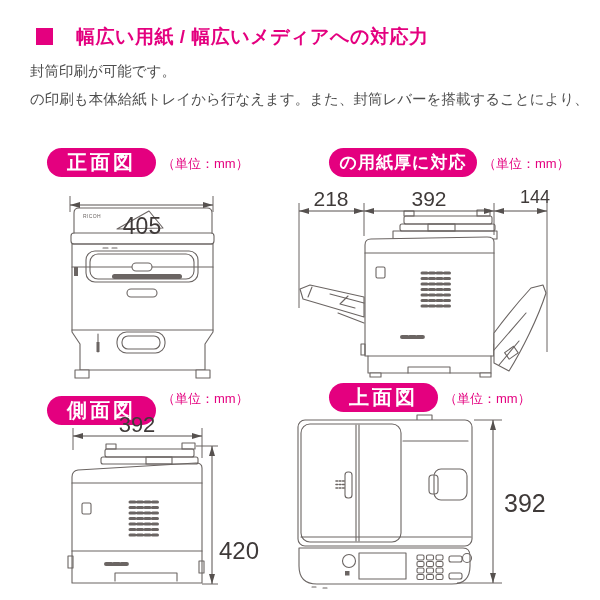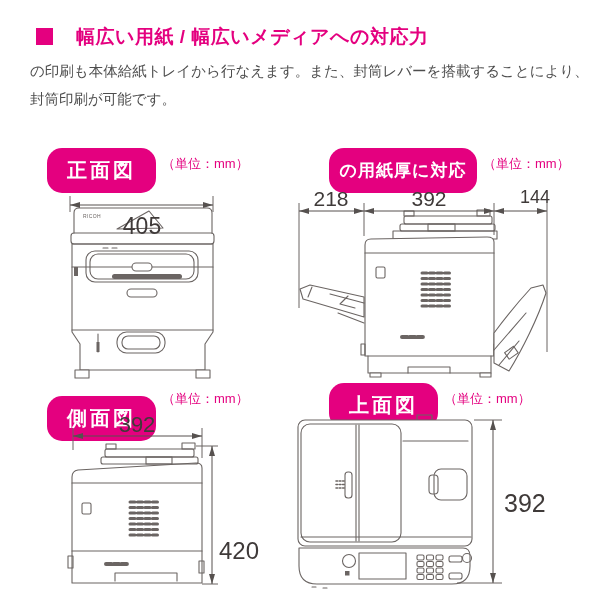--- a/index.html
+++ b/index.html
@@ -6,21 +6,21 @@
   #page{position:relative;width:600px;height:600px;background:#ffffff;overflow:hidden;
         font-family:"Liberation Sans",sans-serif;}
   
   .bullet{position:absolute;left:36px;top:28px;width:17px;height:17px;background:#e4007f;}
   .title{position:absolute;left:76px;top:24px;font-size:19px;font-weight:bold;color:#e4007f;
          letter-spacing:.5px;white-space:nowrap;}
   
   .intro{position:absolute;left:30px;top:57px;width:560px;color:#4d4d4d;font-size:14.5px;}
   .intro div{line-height:28px;white-space:nowrap;}
   
-  .pill{position:absolute;height:45px;background:#e4007f;border-radius:15px;color:#fff;
+  .pill{position:absolute;height:29px;background:#e4007f;border-radius:15px;color:#fff;
         font-weight:bold;display:flex;align-items:center;justify-content:center;
         letter-spacing:3px;white-space:nowrap;}
   .pill.small{font-size:20px;width:109px;}
   .pill.long{font-size:17px;width:148px;letter-spacing:1px;}
   .unit{position:absolute;color:#e4007f;font-size:13px;font-weight:normal;white-space:nowrap;}
   
   .dimnum{position:absolute;color:#3f3a39;text-align:center;white-space:nowrap;
           font-family:"Liberation Sans",sans-serif;}
   .brand{position:absolute;left:83px;top:213px;font-size:5px;letter-spacing:.4px;color:#6b6563;}
   
@@ -36,22 +36,22 @@
 </style>
 </head>
 <body>
 
 <div id="page">
 
   <div class="bullet"></div>
   <div class="title">幅広い用紙 / 幅広いメディアへの対応力</div>
 
   <div class="intro">
+    <div>封筒印刷が可能です。</div>
     <div>の印刷も本体給紙トレイから行なえます。また、封筒レバーを搭載することにより、</div>
-    <div>封筒印刷が可能です。</div>
   </div>
 
   <div class="pill small" style="left:47px;top:148px;">正面図</div>
   <div class="unit" style="left:162px;top:155px;">（単位：mm）</div>
 
   <div class="pill long" style="left:329px;top:148px;">の用紙厚に対応</div>
   <div class="unit" style="left:483px;top:155px;">（単位：mm）</div>
 
   <div class="pill small" style="left:47px;top:396px;">側面図</div>
   <div class="unit" style="left:162px;top:390px;">（単位：mm）</div>

